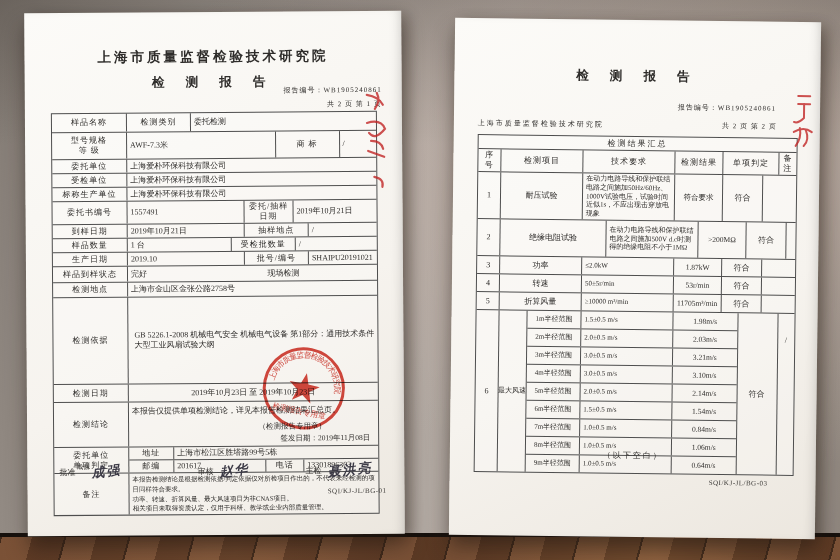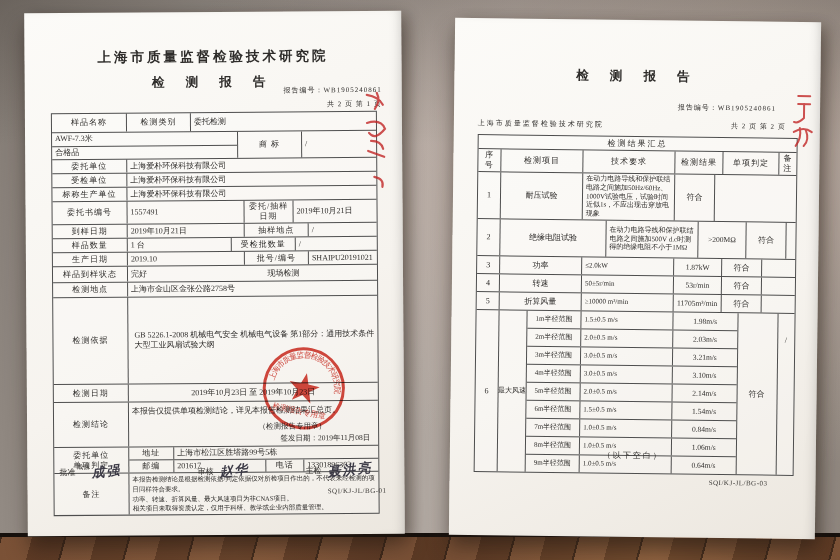--- a/index.html
+++ b/index.html
@@ -59,23 +59,26 @@
 
     <div class="tbl" style="left:26px;top:100px;width:324px">
 
       <div class="row" style="min-height:18px">
         <div class="c lbl" style="width:74px">样品名称</div>
         <div class="c lbl" style="width:64px">检测类别</div>
         <div class="c" style="flex:1">委托检测</div>
       </div>
 
       <div class="row" style="min-height:26px">
+        <div class="c lbl colc" style="width:74px;align-items:center">
+          <span>型号规格</span>
+          <span>等 级</span>
+        </div>
         <div class="stack" style="width:117px">
           <div class="c" style="flex:1">AWF-7.3米</div>
-          <div class="c" style="flex:1">合格品</div>
         </div>
         <div class="c lbl" style="width:64px">商 标</div>
         <div class="c" style="flex:1">/</div>
       </div>
 
       <div class="row" style="min-height:13px">
         <div class="c lbl" style="width:74px">委托单位</div>
         <div class="c" style="flex:1">上海爱朴环保科技有限公司</div>
       </div>
       <div class="row" style="min-height:13px">
@@ -211,41 +214,42 @@
         <path d="M9 62 l16 6"></path>
           <path d="M15 88 q10 2 8 10"></path>
       </g>
     </svg>
   </div>
 
   <div class="paper p2">
     <div class="abs ctr doctitle" style="top:48px">检 测 报 告</div>
     <div class="abs meta" style="top:82px;right:44px"><span>报告编号：</span><span>WB1905240861</span></div>
     <div class="abs meta" style="top:100px;left:24px;letter-spacing:2px">上海市质量监督检验技术研究院</div>
-    <div class="abs meta" style="top:100px;right:34px">共 2 页 第 2 页</div>
+    <div class="abs meta" style="top:100px;right:43px">共 2 页 第 2 页</div>
 
     <div class="tbl" style="left:24px;top:116px;width:318px">
 
       <div class="row" style="min-height:13px">
         <div class="c cc" style="flex:1;font-size:8px;letter-spacing:2px">检测结果汇总</div>
       </div>
 
       <div class="row" style="min-height:16px">
         <div class="c lbl" style="width:22px">序号</div>
         <div class="c lbl" style="width:82px">检测项目</div>
         <div class="c lbl" style="width:92px">技术要求</div>
         <div class="c lbl" style="width:48px">检测结果</div>
         <div class="c lbl" style="width:56px">单项判定</div>
         <div class="c lbl" style="flex:1">备注</div>
       </div>
 
       <div class="row" style="min-height:46px">
         <div class="c cc" style="width:22px">1</div>
         <div class="c cc" style="width:82px">耐压试验</div>
         <div class="c" style="width:92px;font-size:7px">在动力电路导线和保护联结电路之间施加50Hz/60Hz、1000V试验电压，试验时间近似1s，不应出现击穿放电现象</div>
+        <div class="c cc" style="width:48px;font-size:7.5px">符合要求</div>
         <div class="c cc" style="width:40px">符合</div>
         <div class="c" style="flex:1"></div>
       </div>
 
       <div class="row" style="min-height:36px">
         <div class="c cc" style="width:22px">2</div>
         <div class="c cc" style="width:106px">绝缘电阻试验</div>
         <div class="c" style="width:92px;font-size:7px">在动力电路导线和保护联结电路之间施加500V d.c时测得的绝缘电阻不小于1MΩ</div>
         <div class="c cc" style="width:48px;font-size:7.5px">&gt;200MΩ</div>
         <div class="c cc" style="width:40px">符合</div>

